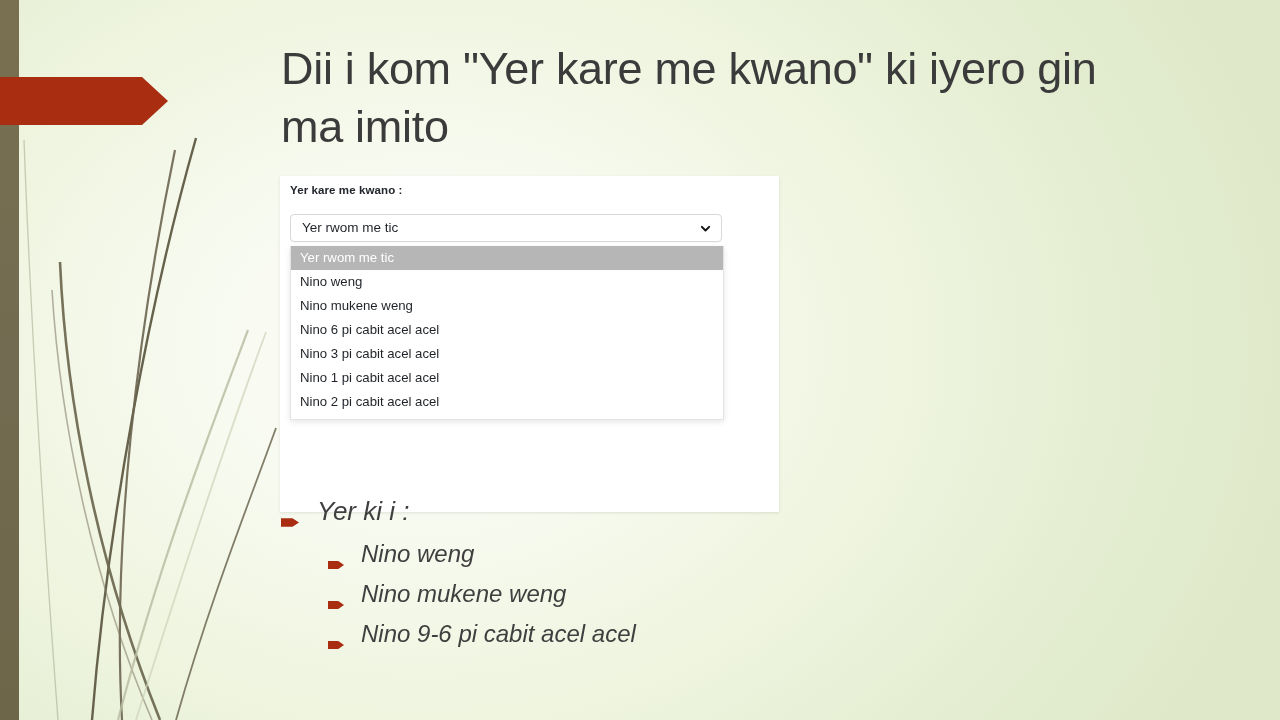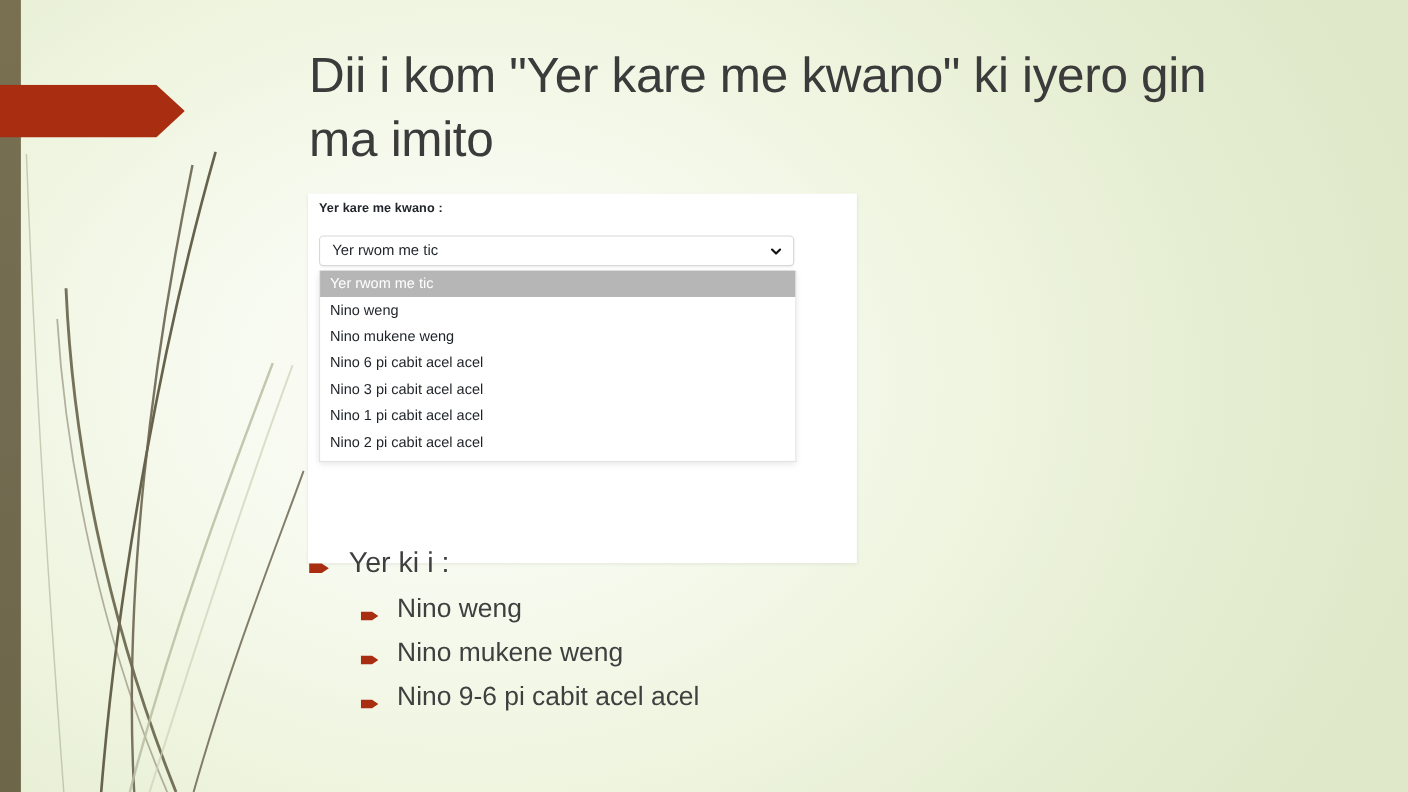--- a/index.html
+++ b/index.html
@@ -162,21 +162,22 @@
 
   
   .bullets {
     position: absolute;
     left: 281px;
     top: 494px;
     width: 760px;
   }
   .blt-row {
     display: flex;
-    align-items: center;
+    align-items: flex-end;
+    font-style: italic;
   }
   .blt-row.lvl1 { margin-left: 0px;  margin-bottom: 10px; }
   .blt-row.lvl2 { margin-left: 47px; margin-bottom: 8px; }
 
   .blt-mark {
     flex: 0 0 auto;
     margin-top: 11px;
   }
   .blt-row.lvl1 .blt-mark { width: 18px; height: 11px; margin-right: 18px; }
   .blt-row.lvl2 .blt-mark { width: 16px; height: 10px; margin-right: 17px; margin-top: 12px; }

